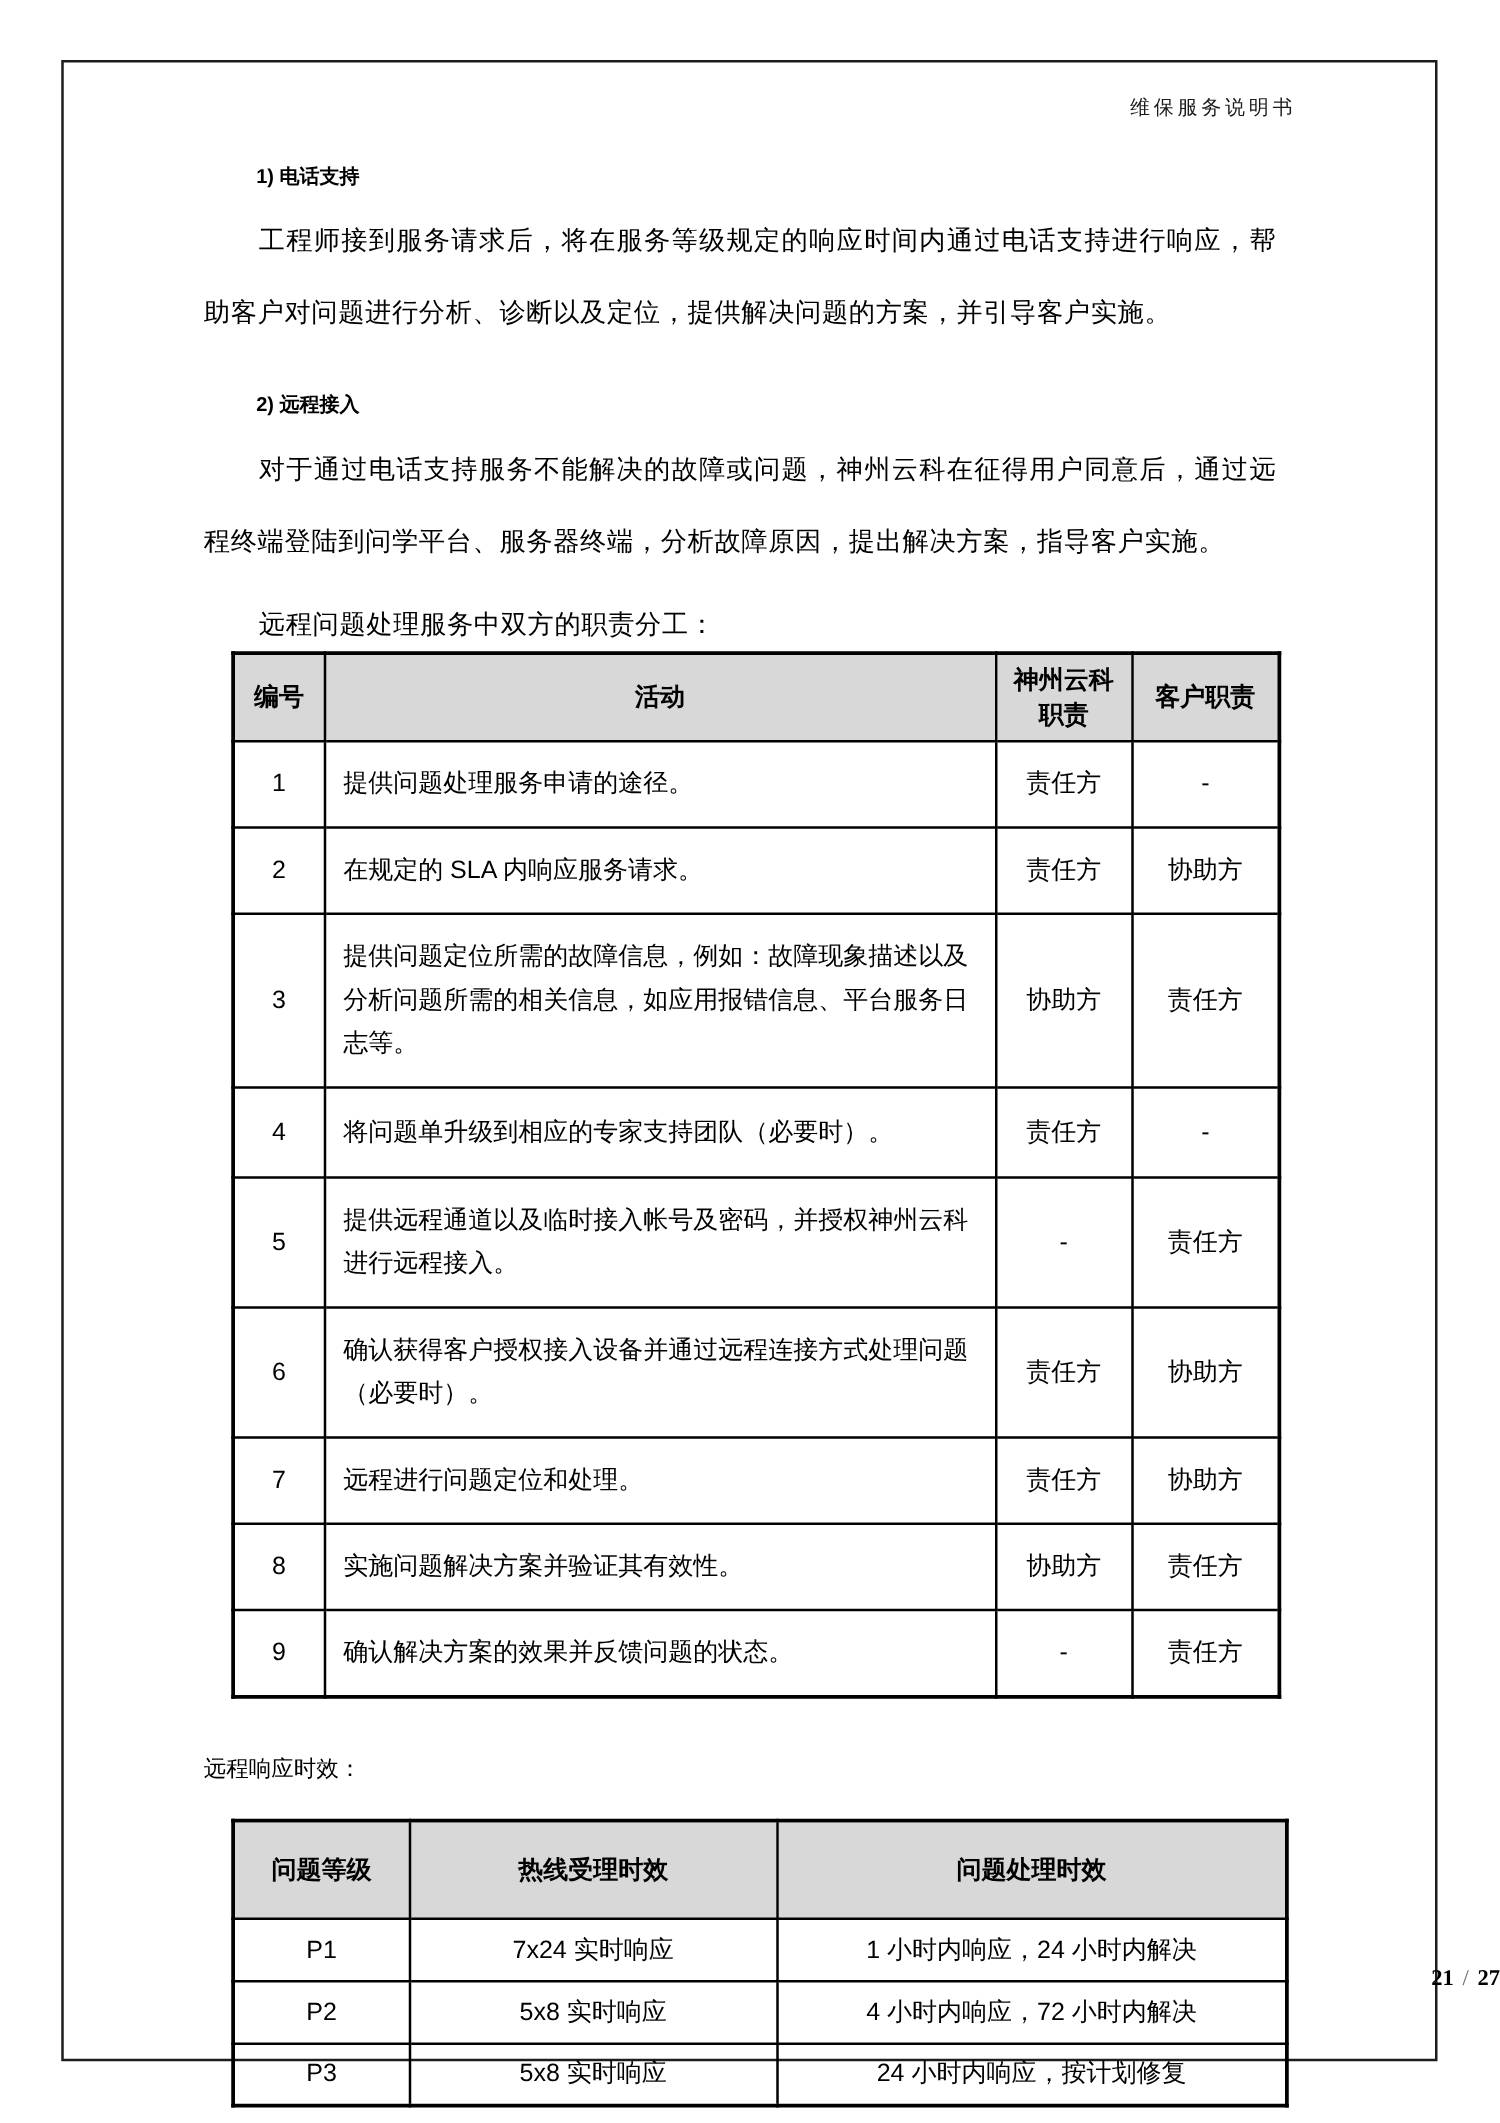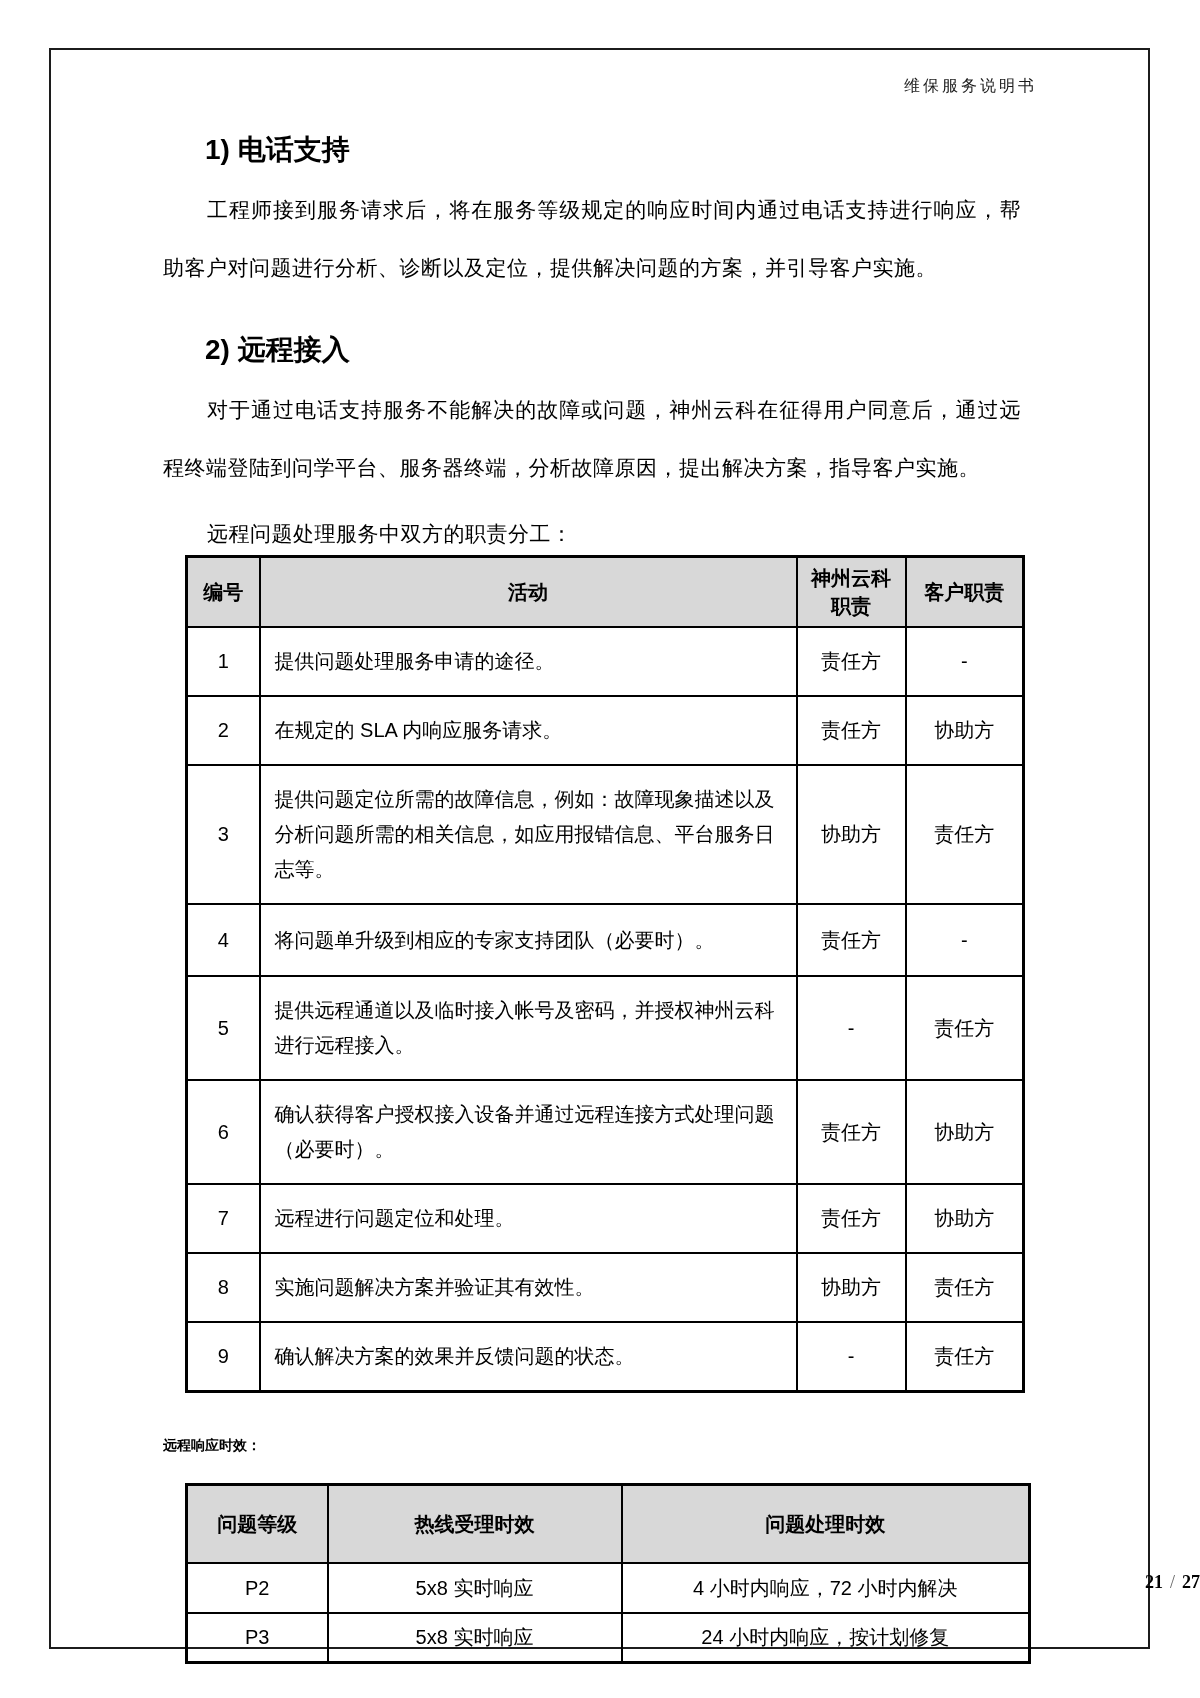--- a/index.html
+++ b/index.html
@@ -9,41 +9,41 @@
   }
   .frame{
     position:absolute;left:49px;top:48px;width:1101px;height:1601px;
     border:2px solid #1c1c1c;box-sizing:border-box;
   }
   .content{position:absolute;left:163px;top:76px;width:874px;}
   .doc-title{
     text-align:right;font-family:"Liberation Serif",serif;
     font-size:16px;letter-spacing:3px;color:#1a1a1a;
   }
-  .sec-h{font-size:28px;font-weight:bold;margin:34px 0 0 42px;color:#000;}
+  .sec-h{font-size:16px;font-weight:bold;margin:34px 0 0 42px;color:#000;}
   .para{
     font-size:21px;line-height:58px;text-indent:44px;text-align:justify;
     margin:12px 16px 0 0;letter-spacing:0.5px;color:#000;
   }
   .intro{line-height:42px;margin:16px 0 0 0;}
   table{border-collapse:collapse;table-layout:fixed;margin-left:22px;}
   .t1,.t2{width:699px;border:3px solid #000;}
   td,th{border:2px solid #000;vertical-align:middle;box-sizing:border-box;overflow:hidden;}
   thead th{
     background:#d8d8d8;font-size:20px;font-weight:bold;
     line-height:28px;padding:6px 8px;height:70px;color:#000;
   }
   .t1 td{font-size:20px;line-height:35px;padding:16px 14px;color:#000;}
   .t1 td.c-num,.t1 td.c-role{text-align:center;padding:4px 4px;}
   tr.rh47 td{height:47px;}
   tr.rh105 td{height:105px;}
   tr.rh72 td{height:72px;}
   tr.rh84 td{height:84px;}
   tr.rh52 td{height:52px;}
-  .h3{font-size:14px;margin:44px 0 0 0;color:#000;font-weight:bold;}
+  .h3{font-size:18px;margin:44px 0 0 0;color:#000;}
   .t2{margin-top:28px;}
   .t2 thead th{height:78px;}
   .t2 td{height:50px;font-size:20px;line-height:26px;text-align:center;color:#000;}
   .footer{
     position:absolute;left:0;top:1572px;width:1200px;text-align:right;
     font-family:"Liberation Serif",serif;font-size:18px;color:#000;
   }
   .footer .pg{font-weight:bold;}
   .footer .sep{color:#666;margin:0 7px;font-weight:normal;}
 </style>
@@ -147,20 +147,25 @@
     </colgroup>
     <thead>
       <tr>
         <th>问题等级</th>
         <th>热线受理时效</th>
         <th>问题处理时效</th>
       </tr>
     </thead>
     <tbody>
       <tr>
+        <td>P1</td>
+        <td>7x24 实时响应</td>
+        <td>1 小时内响应，24 小时内解决</td>
+      </tr>
+      <tr>
         <td>P2</td>
         <td>5x8 实时响应</td>
         <td>4 小时内响应，72 小时内解决</td>
       </tr>
       <tr>
         <td>P3</td>
         <td>5x8 实时响应</td>
         <td>24 小时内响应，按计划修复</td>
       </tr>
     </tbody>

